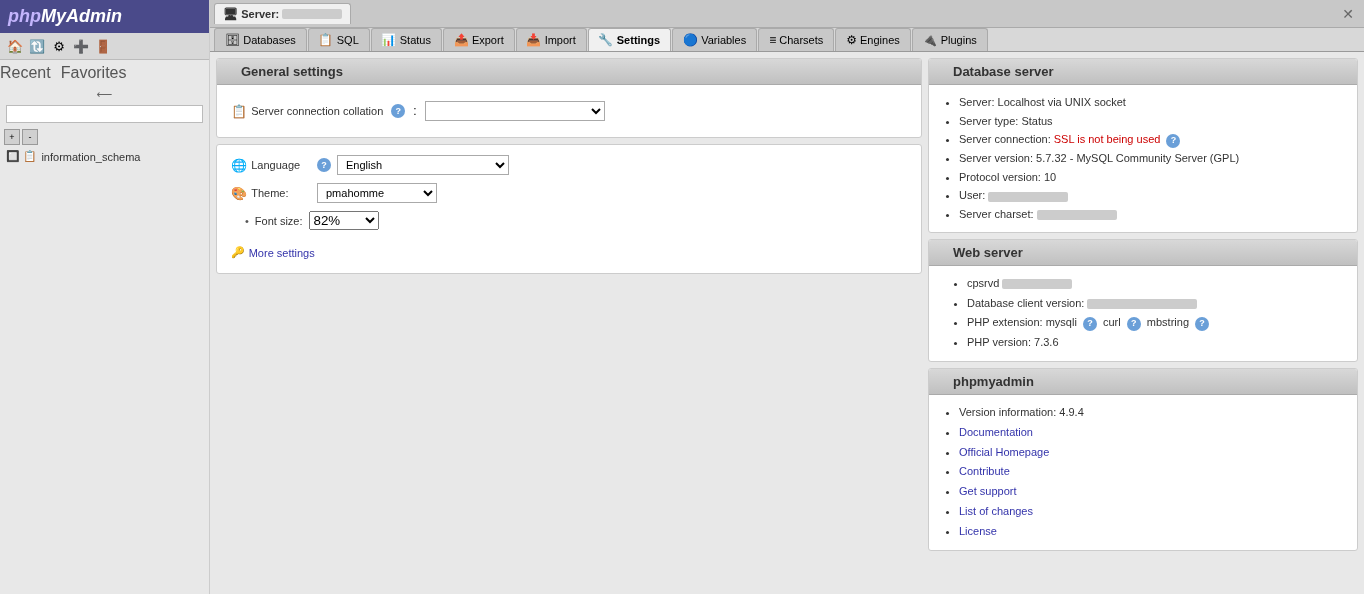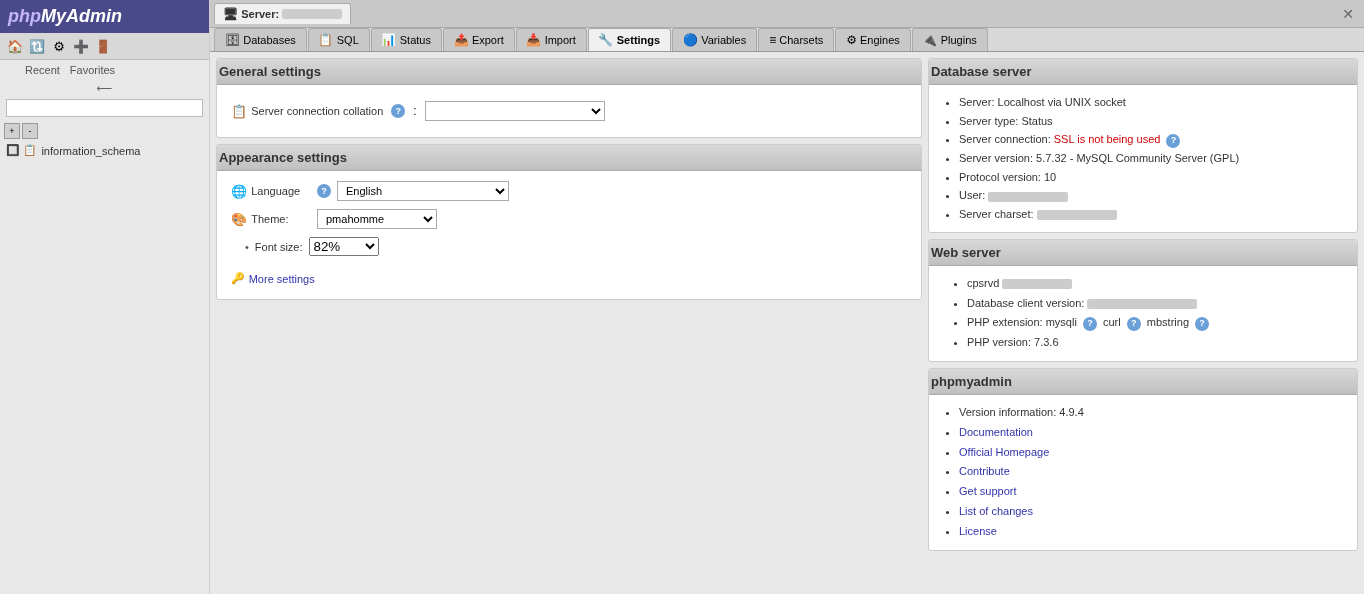--- a/index.html
+++ b/index.html
@@ -37,22 +37,22 @@
       border-bottom: 1px solid #bbb;
     }
     .nav-icon {
       width: 18px; height: 18px;
       display: inline-flex; align-items: center; justify-content: center;
       cursor: pointer; font-size: 13px;
     }
     #recent-favorites {
       display: flex;
       gap: 10px;
-      padding: 4px 25px;
-      font-size: 11px;
+      padding: 4px 0;
+      font-size: 16px;
       color: #555;
     }
     #recent-favorites span { cursor: pointer; }
     #collapse-icon {
       display: flex; align-items: center; justify-content: center;
       padding: 2px 6px;
       font-size: 11px; color: #666;
       cursor: pointer;
     }
     #sidebar-search {
@@ -181,21 +181,21 @@
     }
 
     .panel {
       background: white;
       border: 1px solid #ccc;
       border-radius: 3px;
       overflow: hidden;
     }
     .panel-header {
       background: linear-gradient(to bottom, #d8d8d8, #c0c0c0);
-      padding: 5px 2px;
+      padding: 5px 24px;
       font-size: 13px;
       font-weight: bold;
       color: #333;
       border-bottom: 1px solid #aaa;
     }
     .panel-body {
       padding: 10px 14px;
     }
 
     
@@ -402,21 +402,20 @@
               <option value=""></option>
               <option>utf8_general_ci</option>
               <option>utf8mb4_general_ci</option>
               <option>latin1_swedish_ci</option>
             </select>
           </div>
         </div>
       </div>
 
       <div class="panel">
-        <div class="panel-header">Appearance settings</div>
         <div class="appearance-body">
 
           <div class="appearance-row">
             <label>
               <span style="font-size:13px;">🌐</span>
               <span>Language</span>
             </label>
             <span class="info-icon">?</span>
             <select style="width:172px;">
               <option selected="">English</option>

